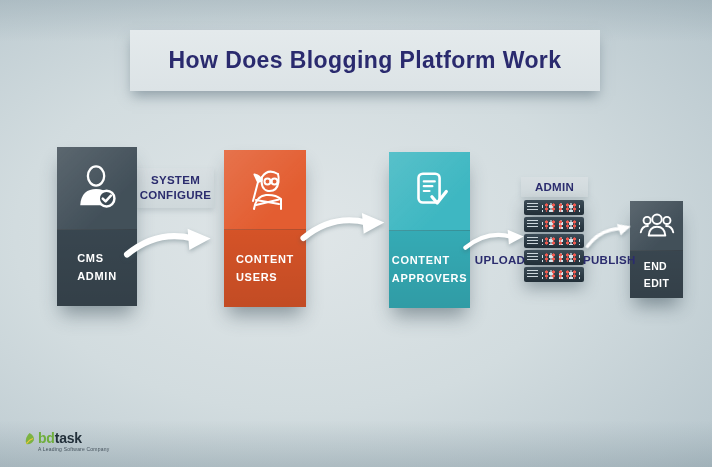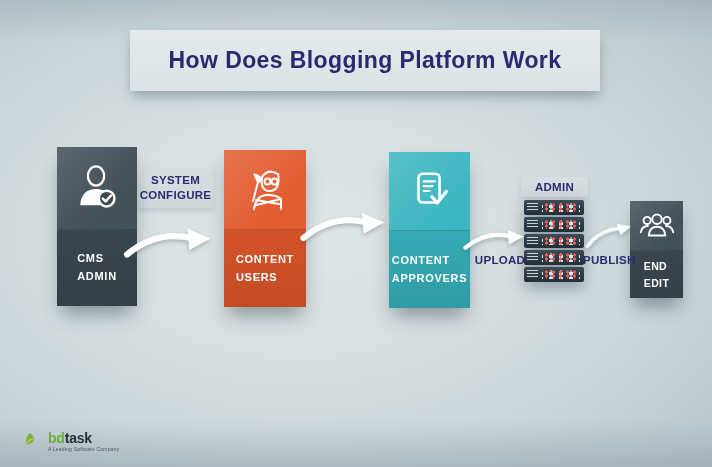--- a/index.html
+++ b/index.html
@@ -88,21 +88,21 @@
   }
   .server-unit .leds{
     flex:1;margin:3px 4px 3px 2px;
     background-image:
       radial-gradient(circle, #f05a50 34%, transparent 46%),
       radial-gradient(circle, #d8e7ed 32%, transparent 44%);
     background-size:7px 4px, 10px 5px;
     background-position:1px 0px, 4px 1px;
   }
   
-  .logo{position:absolute;left:24px;top:431px;display:flex;align-items:flex-start;gap:12px;}
+  .logo{position:absolute;left:24px;top:431px;display:flex;align-items:flex-start;gap:2px;}
   .logo .brand{font-size:14px;font-weight:700;line-height:1;letter-spacing:-0.2px;}
   .logo .brand .green{color:#6fae3d;}
   .logo .brand .dark{color:#22303a;}
   .logo .tagline{font-size:5px;color:#45525c;margin-top:1px;letter-spacing:0.2px;}
   .icon{display:block;}
 </style>
 </head>
 <body>
 
 <div class="canvas">

